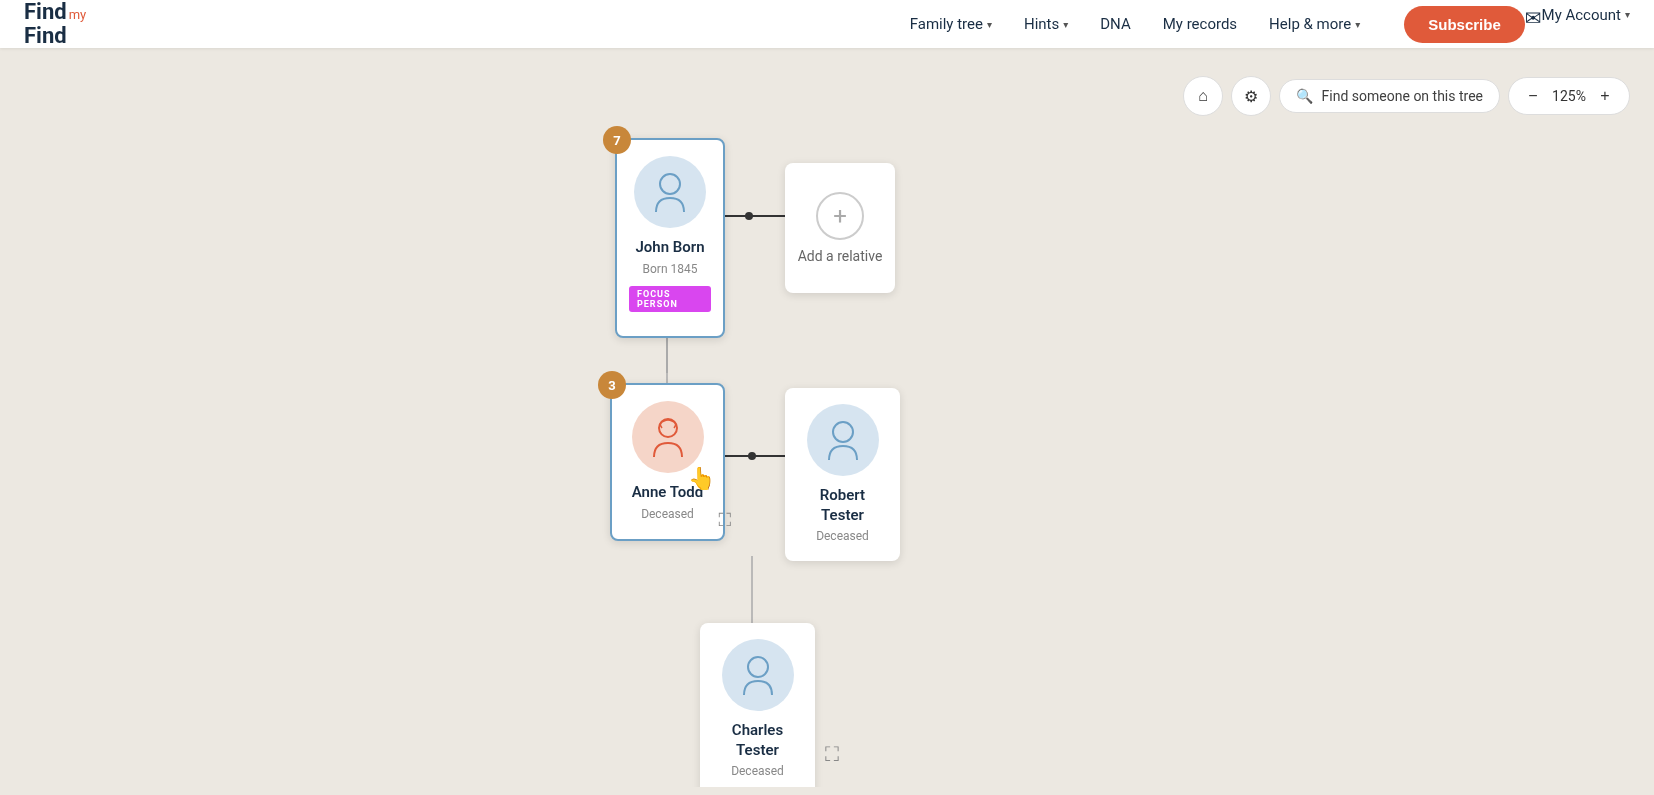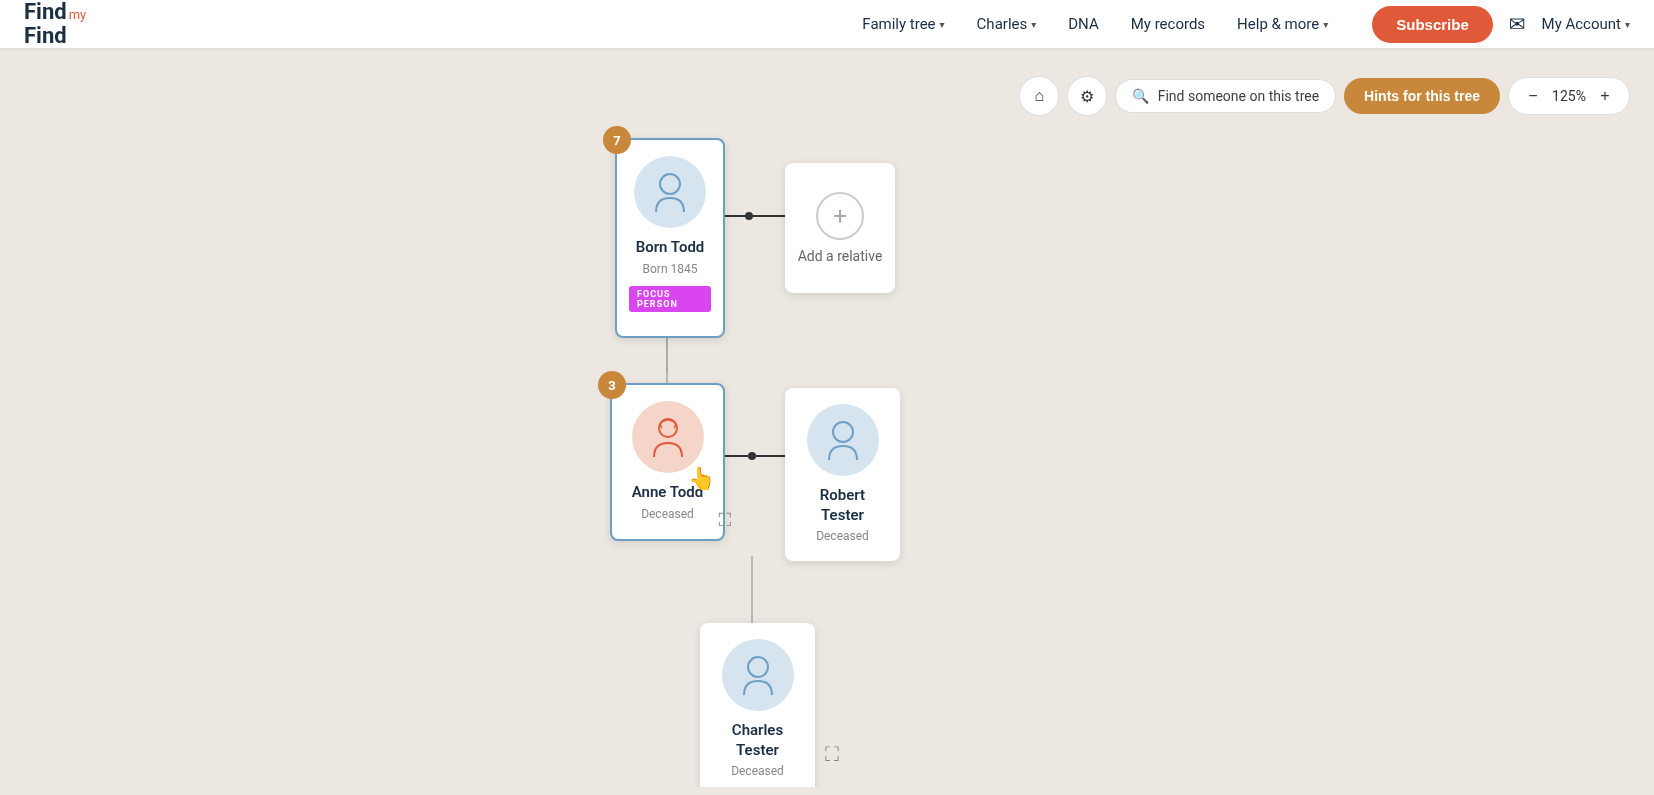--- a/index.html
+++ b/index.html
@@ -66,22 +66,21 @@
       cursor: pointer;
       border-radius: 4px;
       white-space: nowrap;
     }
     .nav-chevron {
       font-size: 10px;
       color: #555;
     }
     .nav-right {
       display: flex;
-      align-items: center;
-      gap: 16px;
+      align-items: flex-start;
       margin-left: auto;
     }
     .subscribe-btn {
       background: #e05a3a;
       color: #fff;
       border: none;
       border-radius: 24px;
       padding: 10px 24px;
       font-size: 15px;
       font-weight: 600;
@@ -337,21 +336,21 @@
       <div class="logo-row2">Find</div>
     </div>
   </a>
 
   <div class="nav-links">
     <div class="nav-item">
       <span>Family tree</span>
       <span class="nav-chevron">▾</span>
     </div>
     <div class="nav-item">
-      <span>Charles</span>
+      <span>Hints</span>
       <span class="nav-chevron">▾</span>
     </div>
     <div class="nav-item">
       <span>DNA</span>
     </div>
     <div class="nav-item">
       <span>My records</span>
     </div>
     <div class="nav-item">
       <span>Help &amp; more</span>
@@ -375,21 +374,20 @@
     <button class="toolbar-icon-btn">
       <span>⌂</span>
     </button>
     <button class="toolbar-icon-btn">
       <span>⚙</span>
     </button>
     <div class="toolbar-search">
       <span class="toolbar-search-icon">🔍</span>
       <span class="toolbar-search-text">Find someone on this tree</span>
     </div>
-    <button class="hints-btn">Hints for this tree</button>
     <div class="zoom-controls">
       <button class="zoom-btn">−</button>
       <span class="zoom-level">125%</span>
       <button class="zoom-btn">+</button>
     </div>
   </div>
 
   <svg class="connectors">
 
     <line x1="667" y1="290" x2="667" y2="325" stroke="#aaa" stroke-width="2"></line>
@@ -407,21 +405,21 @@
 
   <div class="person-card focused" style="left: 615px; top: 90px; width: 110px; min-height: 200px;">
     <div class="hint-badge">7</div>
     <div class="avatar-circle">
 
       <svg class="male-svg" viewBox="0 0 48 48" fill="none" xmlns="http://www.w3.org/2000/svg">
         <circle cx="24" cy="16" r="10" stroke="#6b9fc5" stroke-width="2" fill="none"></circle>
         <path d="M10 44 Q10 30 24 30 Q38 30 38 44" stroke="#6b9fc5" stroke-width="2" fill="none"></path>
       </svg>
     </div>
-    <div class="person-name">Born Todd</div>
+    <div class="person-name">John Born</div>
     <div class="person-dates">Born 1845</div>
     <div class="focus-badge">FOCUS PERSON</div>
   </div>
 
   <div class="add-card" style="left: 785px; top: 115px; width: 110px; height: 130px;">
     <div class="add-circle">+</div>
     <div class="add-label">Add a relative</div>
   </div>
 
   <div class="person-card" style="left: 610px; top: 335px; width: 115px; min-height: 155px; border: 2px solid #6b9fc5;">

